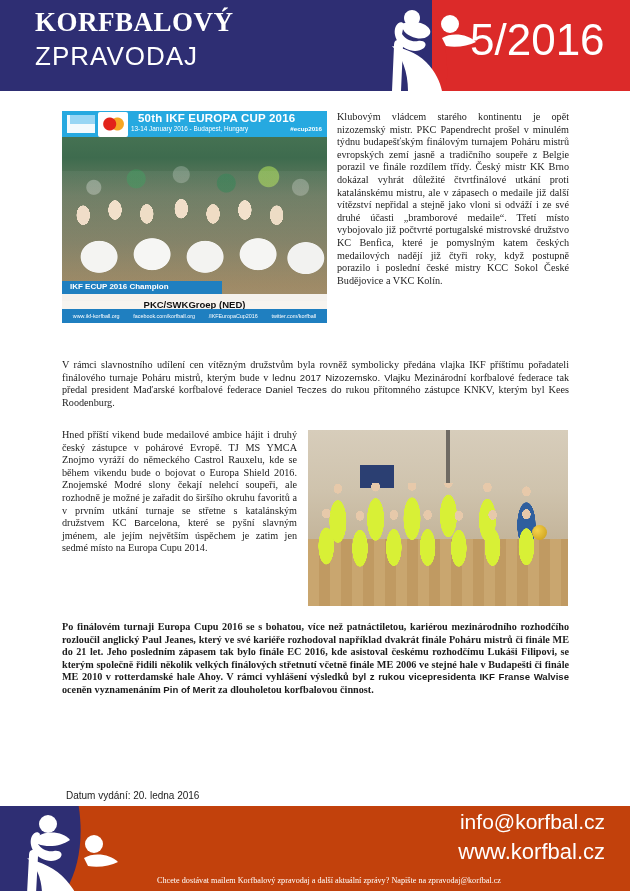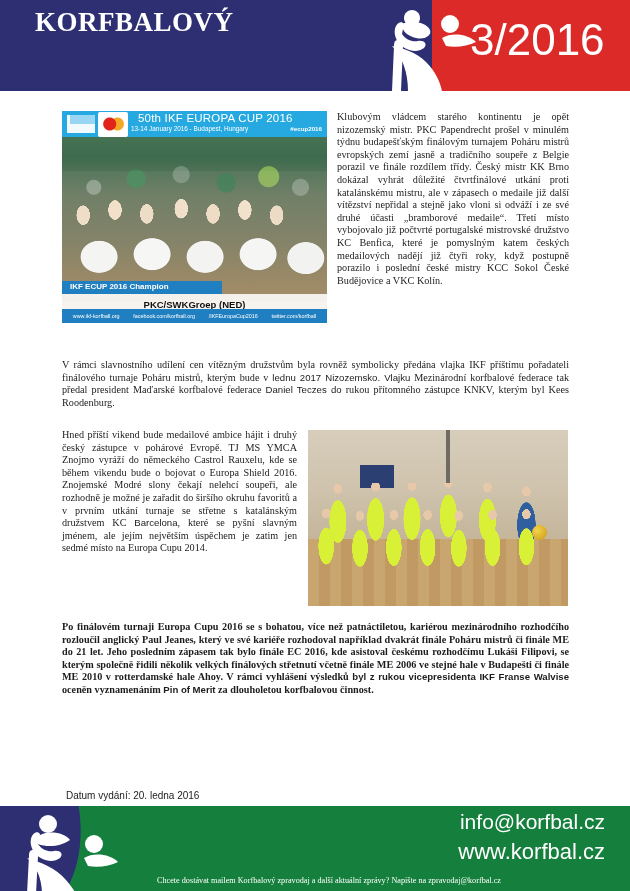--- a/index.html
+++ b/index.html
@@ -121,21 +121,21 @@
   }
   .p1-banner {
     position: absolute; left: 0; top: 0;
     width: 265px; height: 26px;
     background: #26a9e0;
     color: #ffffff;
   }
   .p1-banner-title {
     position: absolute; left: 69px; top: 1px;
     font-family: "Liberation Sans", sans-serif;
-    font-weight: normal;
+    font-weight: bold;
     font-size: 11.5px;
     letter-spacing: 0.2px;
     white-space: nowrap;
     padding-left: 7px;
   }
   .p1-banner-sub {
     position: absolute; left: 69px; top: 14px;
     font-family: "Liberation Sans", sans-serif;
     font-size: 6.4px;
     white-space: nowrap;
@@ -284,21 +284,21 @@
     font-size: 10px;
     color: #1c1c1c;
     margin-top: 44px;
   }
   .clear { clear: both; }
 
   
   .footer {
     position: absolute; left: 0; top: 806px;
     width: 630px; height: 85px;
-    background: #15803d;
+    background: #c2410c;
     overflow: hidden;
   }
   .footer-logo {
     position: absolute; left: 0; top: -4px;
     width: 160px; height: 92px;
   }
   .footer-email {
     position: absolute; right: 25px; top: 4px;
     font-family: "Liberation Sans", sans-serif;
     font-size: 21px;
@@ -339,21 +339,22 @@
       <path d="M40,10 C44,10 48,13 48,18 C48,23 44,26 40,26 C36,26 32,23 32,18 C32,13 36,10 40,10 Z" fill="#ffffff"></path>
       <path d="M30,24 C40,20 54,22 58,30 C60,36 52,40 44,38 C36,36 30,32 30,24 Z" fill="#ffffff"></path>
       <path d="M24,26 C26,22 30,21 32,24 L30,34 C34,40 40,42 46,41 C52,40 56,44 52,48 C44,54 32,50 26,42 C22,36 22,30 24,26 Z" fill="#ffffff"></path>
       <path d="M26,40 C29,40 31,42 31,46 L29,91 H20 L22,46 C22,42 23,40 26,40 Z" fill="#ffffff"></path>
       <path d="M20,46 C30,48 44,52 54,62 C64,72 68,82 70,91 H36 C36,72 30,56 20,46 Z" fill="#ffffff"></path>
       <circle cx="78" cy="24" r="9" fill="#ffffff"></circle>
       <path d="M70,38 C80,32 96,34 104,42 C96,46 84,48 74,46 Z" fill="#ffffff"></path>
     </svg>
 
     <div class="hdr-title1">KORFBALOVÝ</div>
-    <div class="hdr-issue">3/2016</div>
+    <div class="hdr-title2">ZPRAVODAJ</div>
+    <div class="hdr-issue">5/2016</div>
   </div>
 
   <div class="content">
 
     <div class="block1">
 
       <div class="photo1">
         <div class="p1-crowd"></div>
         <div class="p1-players"></div>
 

